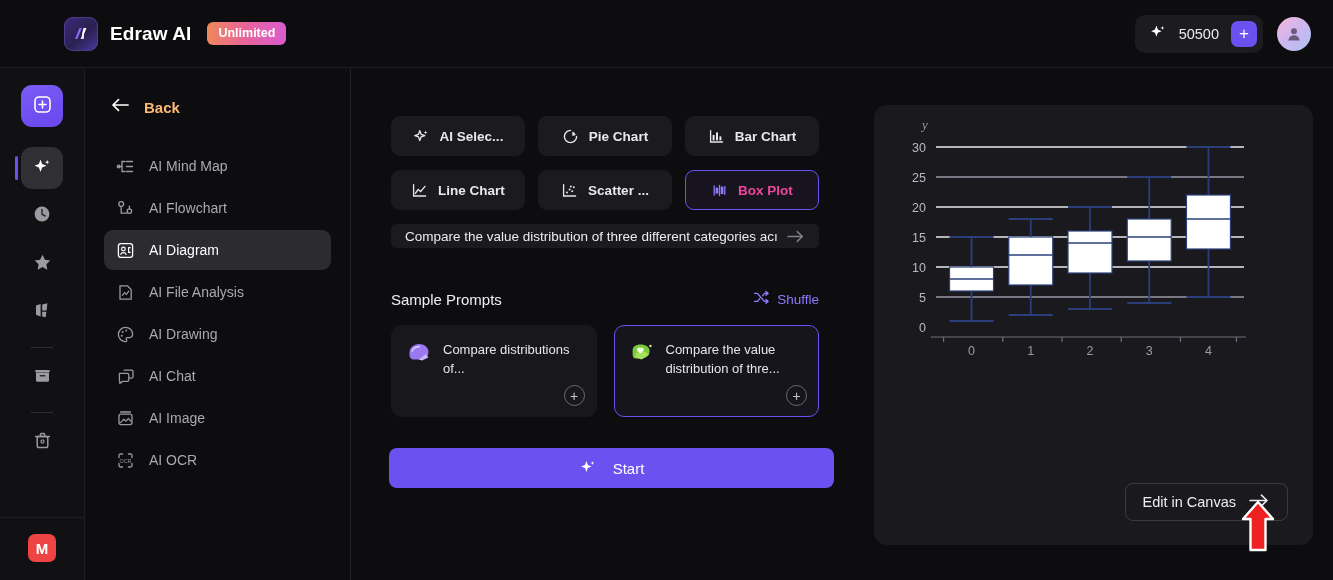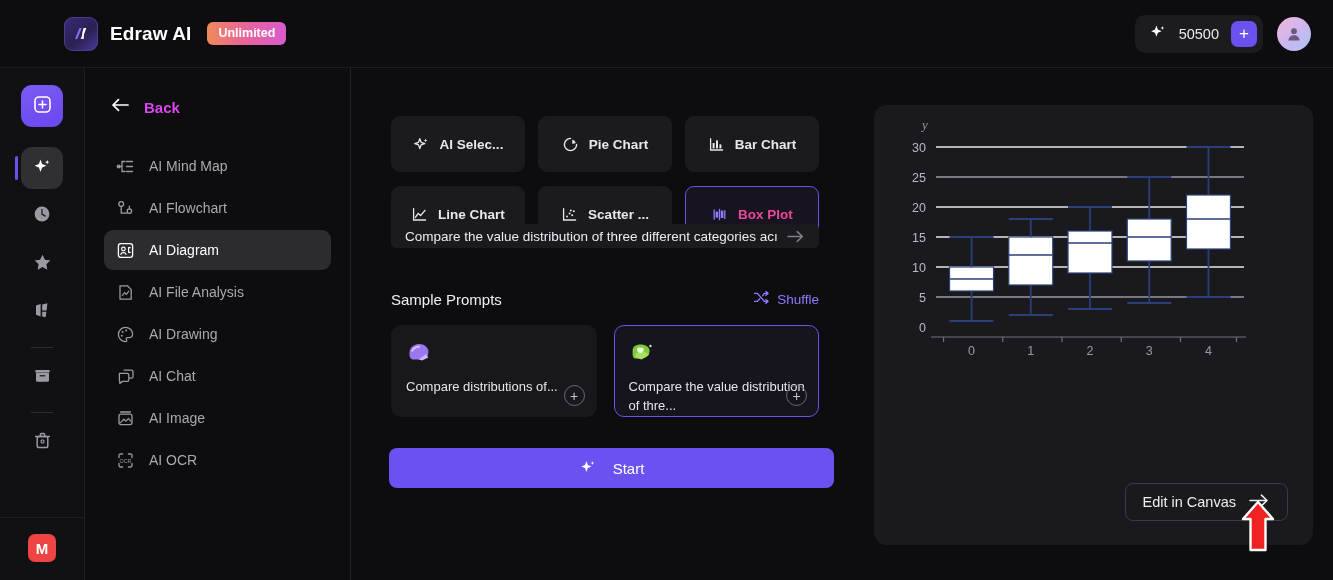--- a/index.html
+++ b/index.html
@@ -87,40 +87,40 @@
   .sidebar {
     position: absolute; top: 68px; left: 85px; width: 266px; height: 512px;
     background: #0d0d0f;
     border-right: 1px solid #232327;
     padding: 0 19px;
   }
   .back-row {
     display: flex; align-items: center; gap: 14px;
     height: 56px; padding-top: 22px; padding-left: 6px;
   }
-  .back-label { color: #d946ef; font-size: 15px; font-weight: bold; }
+  .back-label { color: #fdba74; font-size: 15px; font-weight: bold; }
   .nav { margin-top: 22px; display: flex; flex-direction: column; gap: 2px; justify-content: flex-end; }
   .nav-item {
     display: flex; align-items: center; gap: 14px;
     height: 40px; border-radius: 9px; padding: 0 12px;
     color: #a9a9b0; font-size: 14px;
   }
   .nav-item.selected { background: #2b2b30; color: #fff; }
   .nav-item .nav-ico { width: 19px; height: 19px; display:flex; align-items:center; justify-content:center; flex: 0 0 19px; }
 
   
   .main { position: absolute; top: 68px; left: 351px; width: 982px; height: 512px; }
 
   .type-grid {
     position: absolute; left: 40px; top: 48px;
     width: 428px;
     display: grid; grid-template-columns: repeat(3, 1fr); gap: 14px 13px;
   }
   .type-btn {
-    height: 56px; border-radius: 9px;
+    height: 40px; border-radius: 9px;
     background: #1b1b1f; border: 1px solid #1b1b1f;
     display: flex; align-items: center; justify-content: center; gap: 10px;
     color: #e7e7ec; font-size: 13.5px; font-weight: bold;
     white-space: nowrap;
   }
   .type-btn.active { background: #17131f; border: 1px solid #6b52f0; color: #ec4899; }
   .type-btn .t-ico { display:flex; align-items:center; }
 
   .prompt-box {
     position: absolute; left: 40px; top: 156px; width: 428px; height: 24px;
@@ -144,21 +144,21 @@
   .cards {
     position: absolute; left: 40px; top: 257px; width: 428px;
     display: grid; grid-template-columns: 1fr 1fr; gap: 17px;
   }
   .card {
     height: 92px; border-radius: 10px;
     background: #18181c; border: 1px solid #18181c;
     padding: 14px 12px 0 14px; position: relative;
   }
   .card.selected { border: 1px solid #6b52f0; background: #16141c; }
-  .card-row { display: flex; gap: 11px; flex-direction: column; }
+  .card-row { display: flex; gap: 11px; }
   .card-emoji { width: 26px; height: 26px; flex: 0 0 26px; display:flex; align-items:center; justify-content:center; }
   .card-text {
     color: #e5e5ea; font-size: 13px; line-height: 19px;
     max-height: 38px; overflow: hidden;
   }
   .card-plus {
     position: absolute; right: 11px; bottom: 10px;
     width: 21px; height: 21px; border-radius: 50%;
     border: 1px solid #6a6a72; color: #c4c4cc;
     display: flex; align-items: center; justify-content: center;

